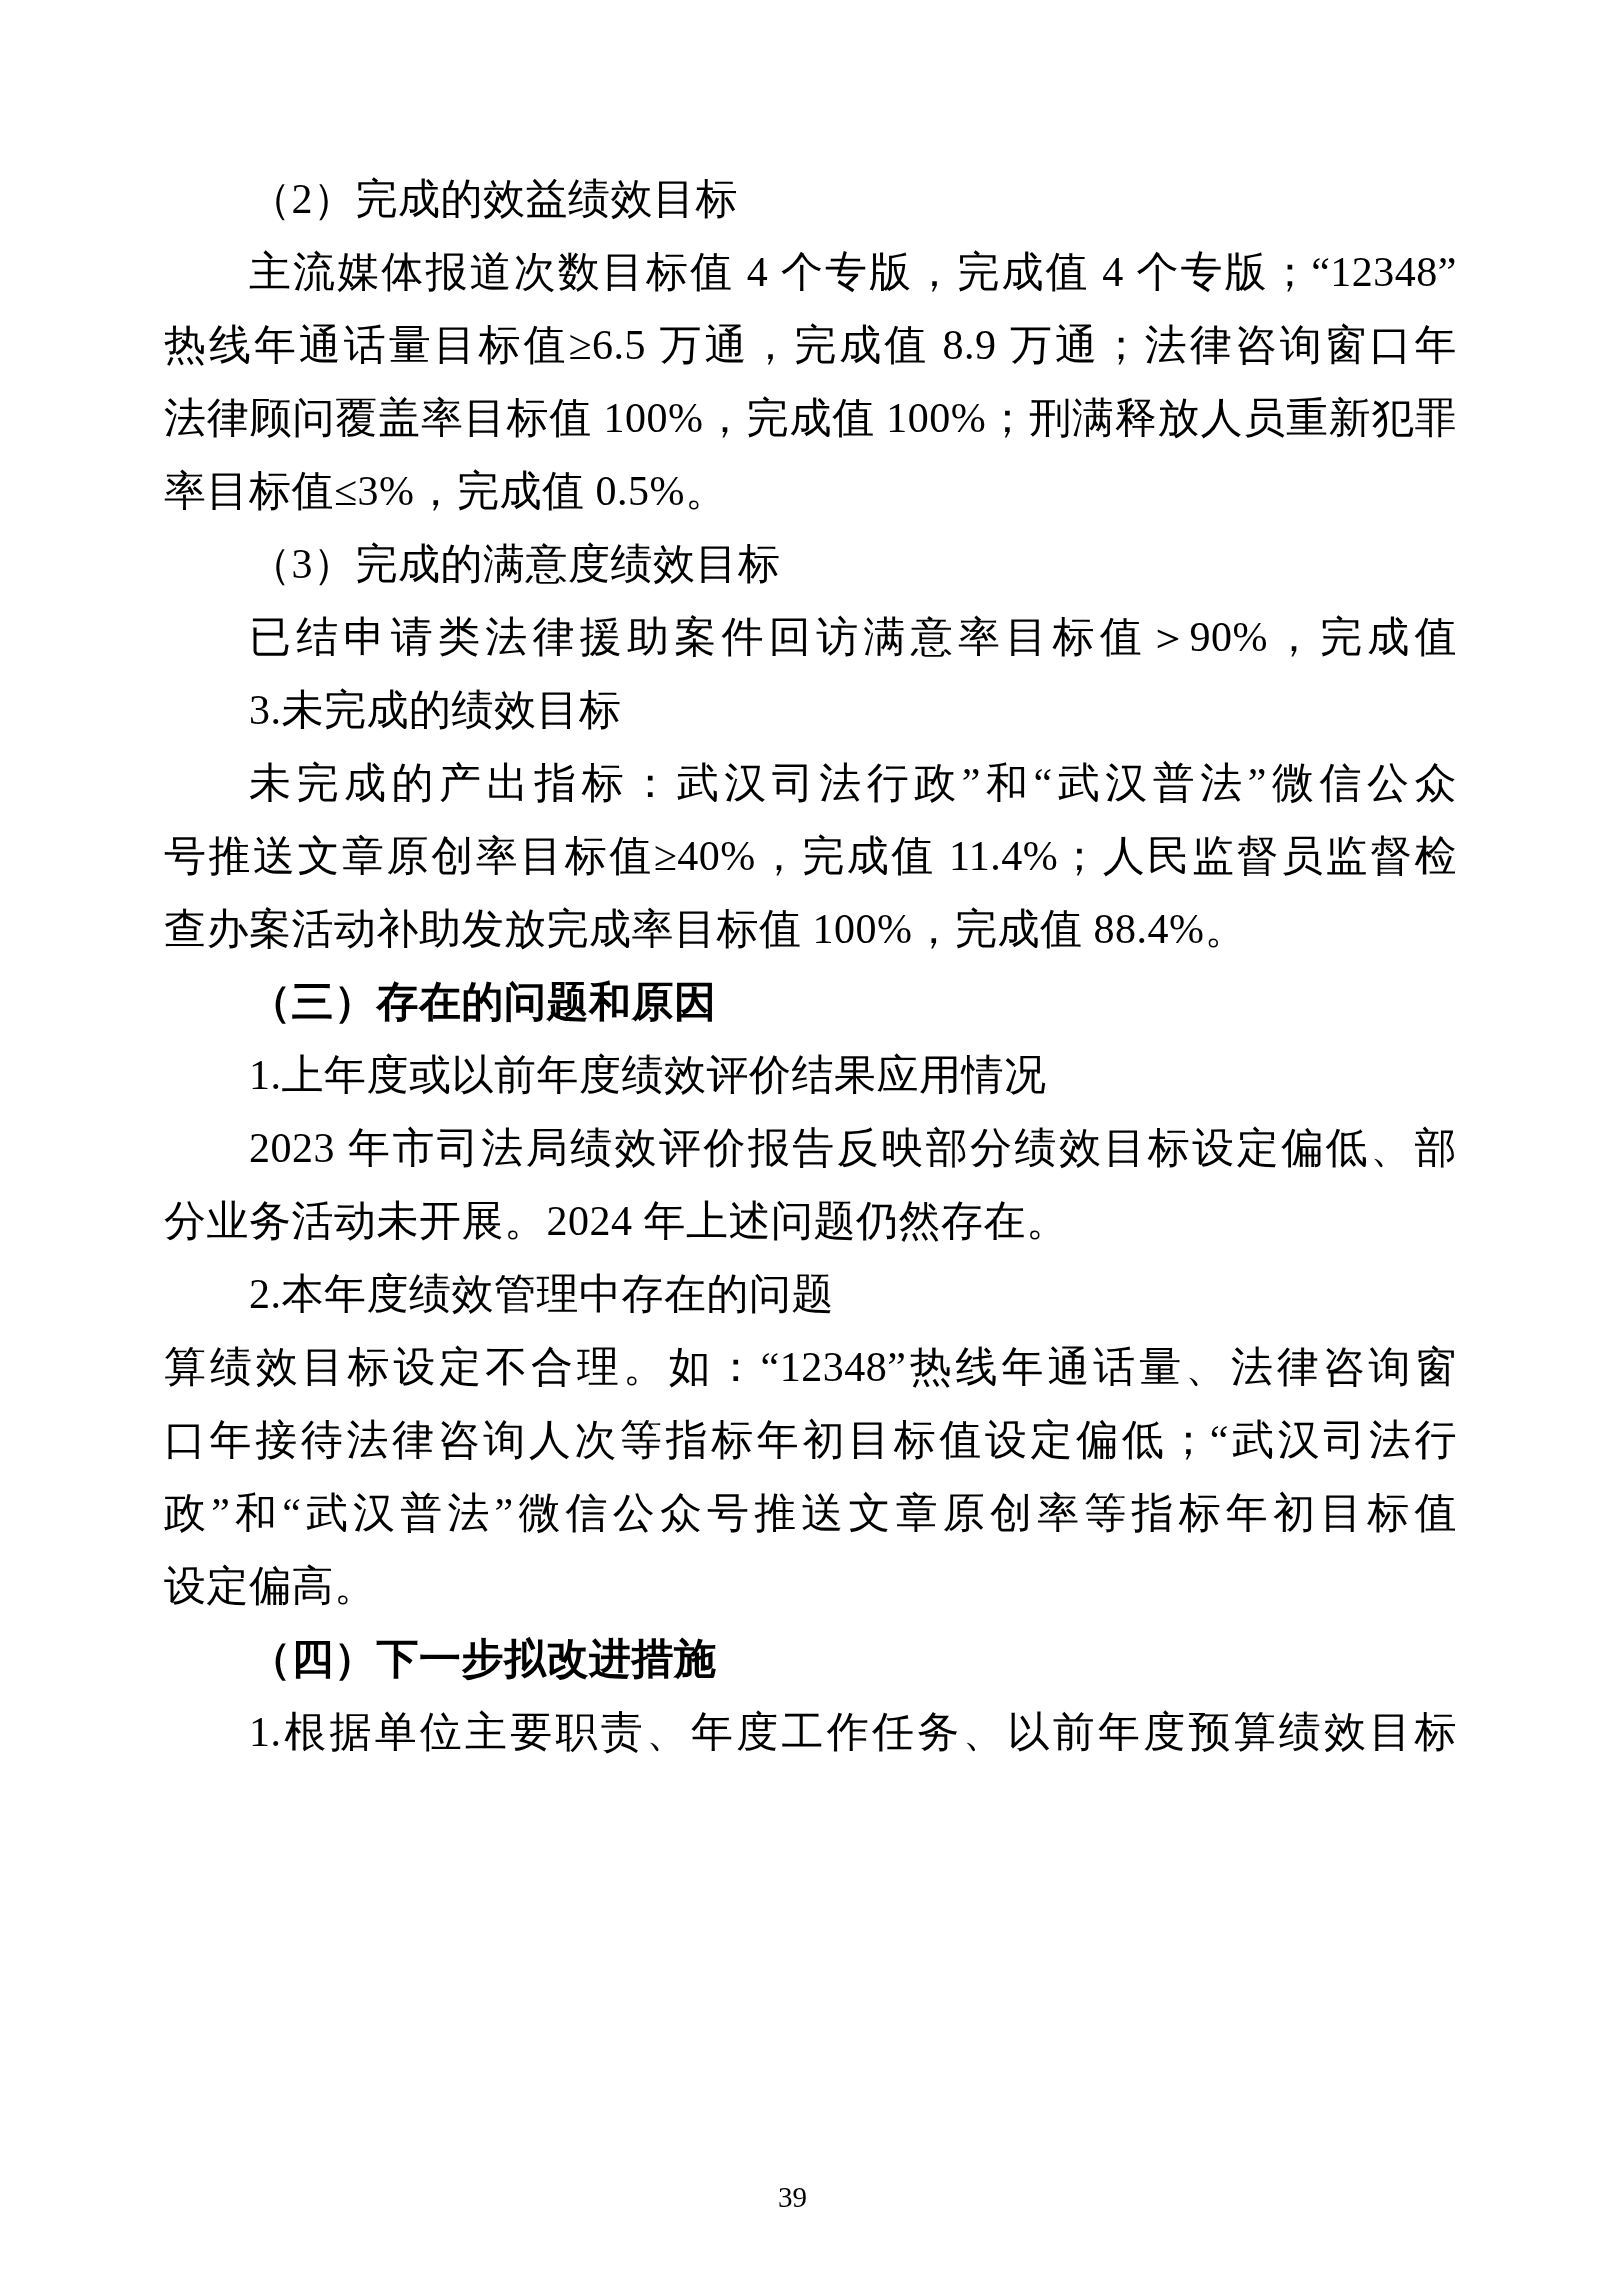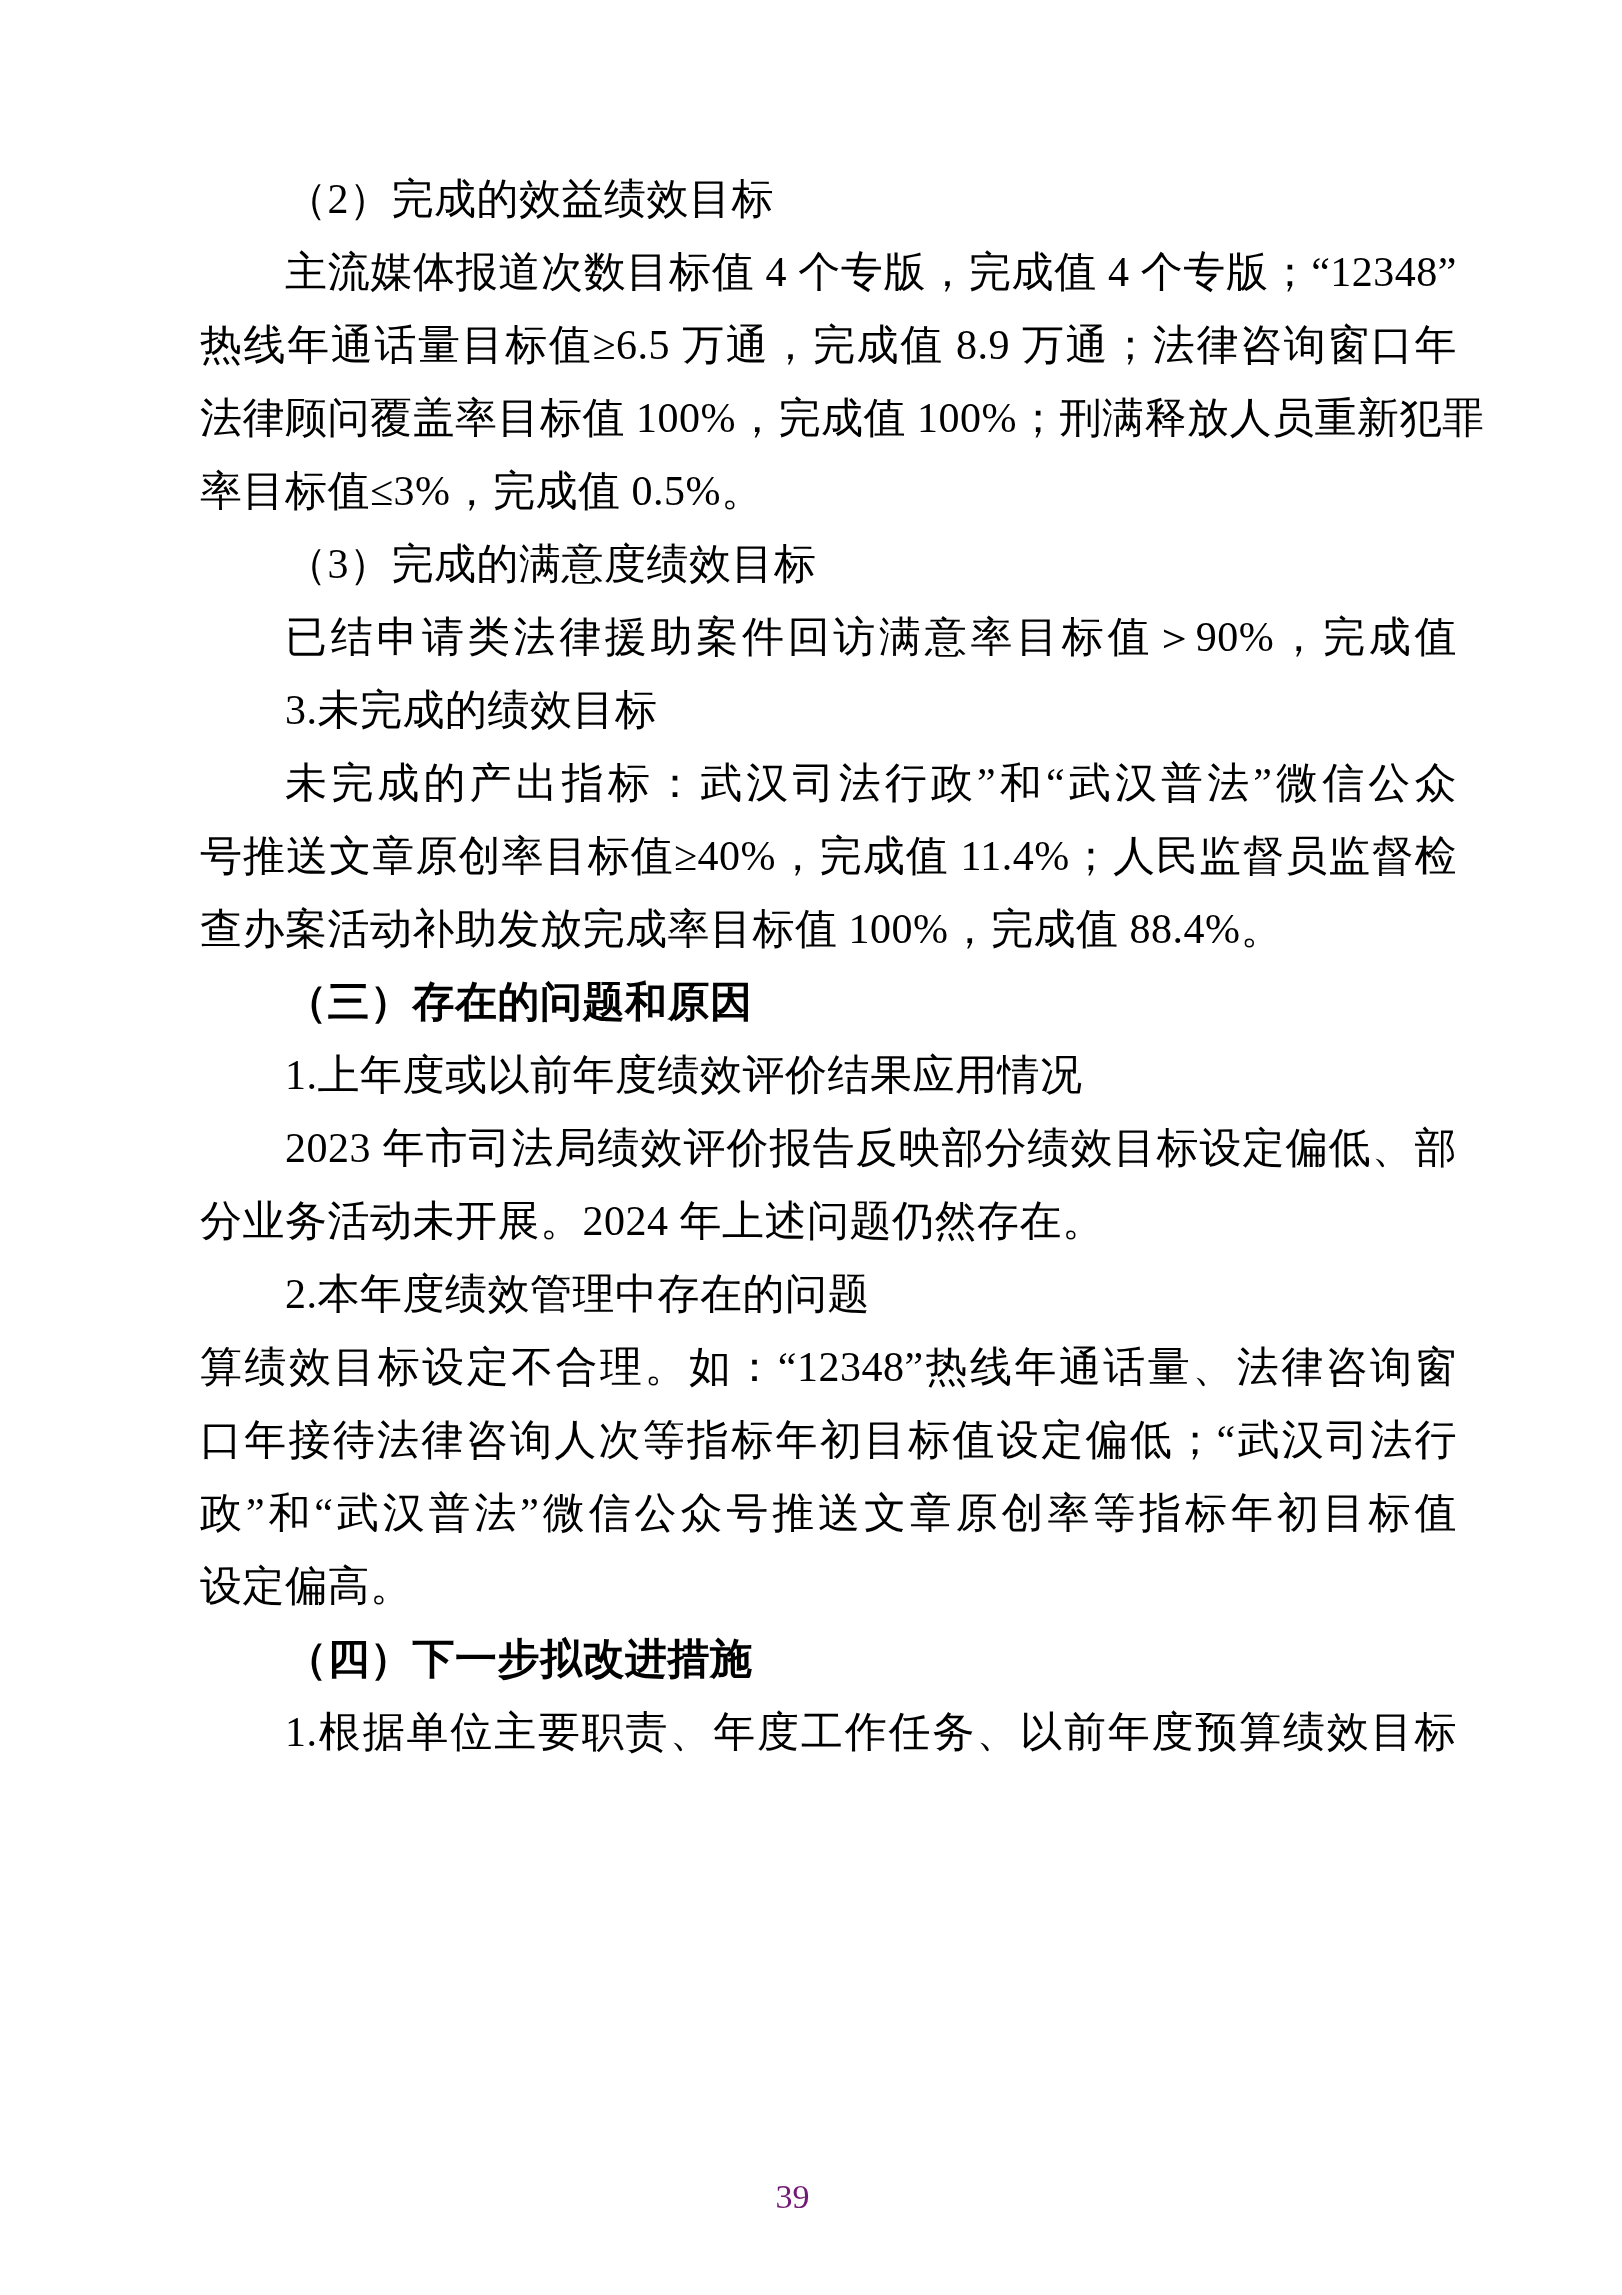--- a/index.html
+++ b/index.html
@@ -28,43 +28,42 @@
     top: 163px;
     width: 1293px;
   }
   .line {
     height: 73px;
     line-height: 73px;
     font-size: 42px;
     white-space: nowrap;
     text-align: justify;
     letter-spacing: 0.5px;
-    margin-left: 36px;
   }
   
   .fill {
     text-align-last: justify;
   }
   
   .ind {
     text-indent: 85px;
   }
   
   .bold {
     font-weight: 700;
   }
   .page-number {
     position: absolute;
     top: 2179px;
     left: 0;
     width: 1585px;
     text-align: center;
-    font-size: 34px;
+    font-size: 29px;
     line-height: 36px;
-    color: #701a75;
+    color: #000000;
   }
 </style>
 </head>
 <body>
 
 <div class="page">
   <div class="text-block">
     <div class="line ind">（2）完成的效益绩效目标</div>
     <div class="line ind fill">主流媒体报道次数目标值 4 个专版，完成值 4 个专版；“12348”</div>
     <div class="line fill">热线年通话量目标值≥6.5 万通，完成值 8.9 万通；法律咨询窗口年</div>

